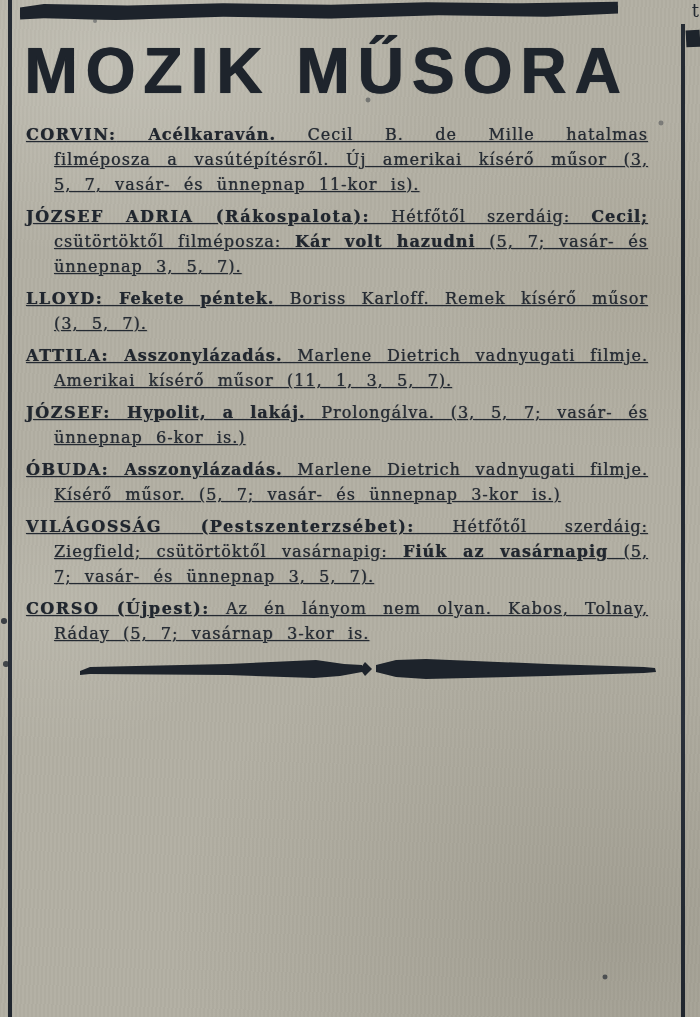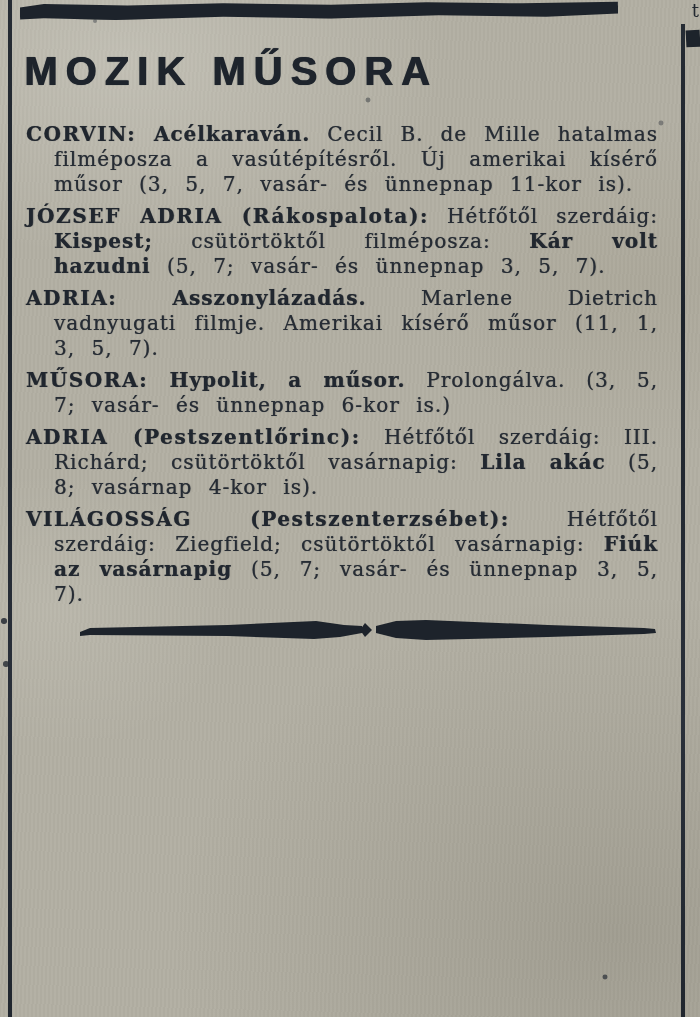--- a/index.html
+++ b/index.html
@@ -30,30 +30,31 @@
       3px 620px 0 2px rgba(36,42,50,.85),
       5px 663px 0 2px rgba(36,42,50,.8),
       604px 976px 0 1.5px rgba(40,46,54,.7),
       660px 122px 0 1.5px rgba(40,46,54,.4),
       367px 99px 0 1.5px rgba(40,46,54,.45),
       94px 20px 0 1px rgba(40,46,54,.4);}
   .content{position:absolute;left:26px;top:28px;width:632px;color:#242a32;}
   .page-title{
     margin:6px 0 14px -2px;
     font-family:"Liberation Sans",sans-serif;font-weight:bold;
-    font-size:40px;line-height:74px;letter-spacing:8px;white-space:nowrap;
+    font-size:64px;line-height:74px;letter-spacing:8px;white-space:nowrap;
     color:#1e242c;text-shadow:1px 0 0 currentColor, 0 0 1px rgba(30,36,44,.6);
   }
   .entry{
-    margin:0 0 7px 0;
-    font-size:20px;line-height:25px;
+    margin:0 10px 7px 0;
+    font-size:16px;line-height:25px;
     letter-spacing:1px;word-spacing:.45em;
     text-align:justify;text-align-last:left;
     padding-left:28px;text-indent:-28px;
     text-shadow:.4px .4px .7px rgba(32,38,46,.55), -.3px -.2px .5px rgba(32,38,46,.3);
+    text-decoration:underline;
   }
   .seg{color:#262c34;}
   .seg.name{font-weight:bold;letter-spacing:1.6px;color:#20262e;}
   .seg.title{font-weight:bold;color:#21272f;}
   .divider{margin:10px 0 0 52px;display:block;}
   .divider polygon{fill:#1d232b;}
 </style>
 </head>
 <body>
 
@@ -62,25 +63,27 @@
   <div class="rule-v rule-left"></div>
   <div class="rule-v rule-right"></div>
   <div class="frag-t">t</div>
   <div class="frag-bar"></div>
   <div class="specks"></div>
 
   <div class="content">
     <h1 class="page-title">MOZIK MŰSORA</h1>
     <div>
         <p class="entry"><span class="seg name">CORVIN:</span><span class="seg title"> Acélkaraván.</span><span class="seg"> Cecil B. de Mille hatalmas filméposza a vasútépítésről. Új amerikai kísérő műsor (3, 5, 7, vasár- és ünnepnap 11-kor is).</span></p>
-        <p class="entry"><span class="seg name">JÓZSEF ADRIA (Rákospalota):</span><span class="seg"> Hétfőtől szerdáig: </span><span class="seg title">Kispest;</span><span class="seg"> csütörtöktől filméposza: </span><span class="seg title">Kár volt hazudni</span><span class="seg"> (5, 7; vasár- és ünnepnap 3, 5, 7).</span></p>
-        <p class="entry"><span class="seg name">ADRIA:</span><span class="seg title"> Asszonylázadás.</span><span class="seg"> Marlene Dietrich vadnyugati filmje. Amerikai kísérő műsor (11, 1, 3, 5, 7).</span></p>
-        <p class="entry"><span class="seg name">MŰSORA:</span><span class="seg title"> Hypolit, a műsor.</span><span class="seg"> Prolongálva. (3, 5, 7; vasár- és ünnepnap 6-kor is.)</span></p>
-        <p class="entry"><span class="seg name">ADRIA (Pestszentlőrinc):</span><span class="seg"> Hétfőtől szerdáig: III. Richárd; csütörtöktől vasárnapig: </span><span class="seg title">Lila akác</span><span class="seg"> (5, 8; vasárnap 4-kor is).</span></p>
+        <p class="entry"><span class="seg name">JÓZSEF ADRIA (Rákospalota):</span><span class="seg"> Hétfőtől szerdáig: </span><span class="seg title">Cecil;</span><span class="seg"> csütörtöktől filméposza: </span><span class="seg title">Kár volt hazudni</span><span class="seg"> (5, 7; vasár- és ünnepnap 3, 5, 7).</span></p>
+        <p class="entry"><span class="seg name">LLOYD:</span><span class="seg title"> Fekete péntek.</span><span class="seg"> Boriss Karloff. Remek kísérő műsor (3, 5, 7).</span></p>
+        <p class="entry"><span class="seg name">ATTILA:</span><span class="seg title"> Asszonylázadás.</span><span class="seg"> Marlene Dietrich vadnyugati filmje. Amerikai kísérő műsor (11, 1, 3, 5, 7).</span></p>
+        <p class="entry"><span class="seg name">JÓZSEF:</span><span class="seg title"> Hypolit, a lakáj.</span><span class="seg"> Prolongálva. (3, 5, 7; vasár- és ünnepnap 6-kor is.)</span></p>
+        <p class="entry"><span class="seg name">ÓBUDA:</span><span class="seg title"> Asszonylázadás.</span><span class="seg"> Marlene Dietrich vadnyugati filmje. Kísérő műsor. (5, 7; vasár- és ünnepnap 3-kor is.)</span></p>
         <p class="entry"><span class="seg name">VILÁGOSSÁG (Pestszenterzsébet):</span><span class="seg"> Hétfőtől szerdáig: Ziegfield; csütörtöktől vasárnapig: </span><span class="seg title">Fiúk az vasárnapig</span><span class="seg"> (5, 7; vasár- és ünnepnap 3, 5, 7).</span></p>
+        <p class="entry"><span class="seg name">CORSO (Újpest):</span><span class="seg"> Az én lányom nem olyan. Kabos, Tolnay, Ráday (5, 7; vasárnap 3-kor is.</span></p>
       </div>
     <svg class="divider" width="580" height="28" viewBox="0 0 580 28" xmlns="http://www.w3.org/2000/svg">
       <polygon points="2,15 12,11 150,8 238,4 266,8 284,9 284,16 262,20 236,22 150,19 12,18 2,19"></polygon>
       <polygon points="298,9 318,4 348,3 470,8 566,11 577,12 578,16 566,17 470,20 348,23 318,21 298,16"></polygon>
       <polygon points="287,6 294,13 287,20 282,13"></polygon>
     </svg>
   </div>
 </div>
 
 </body></html>

